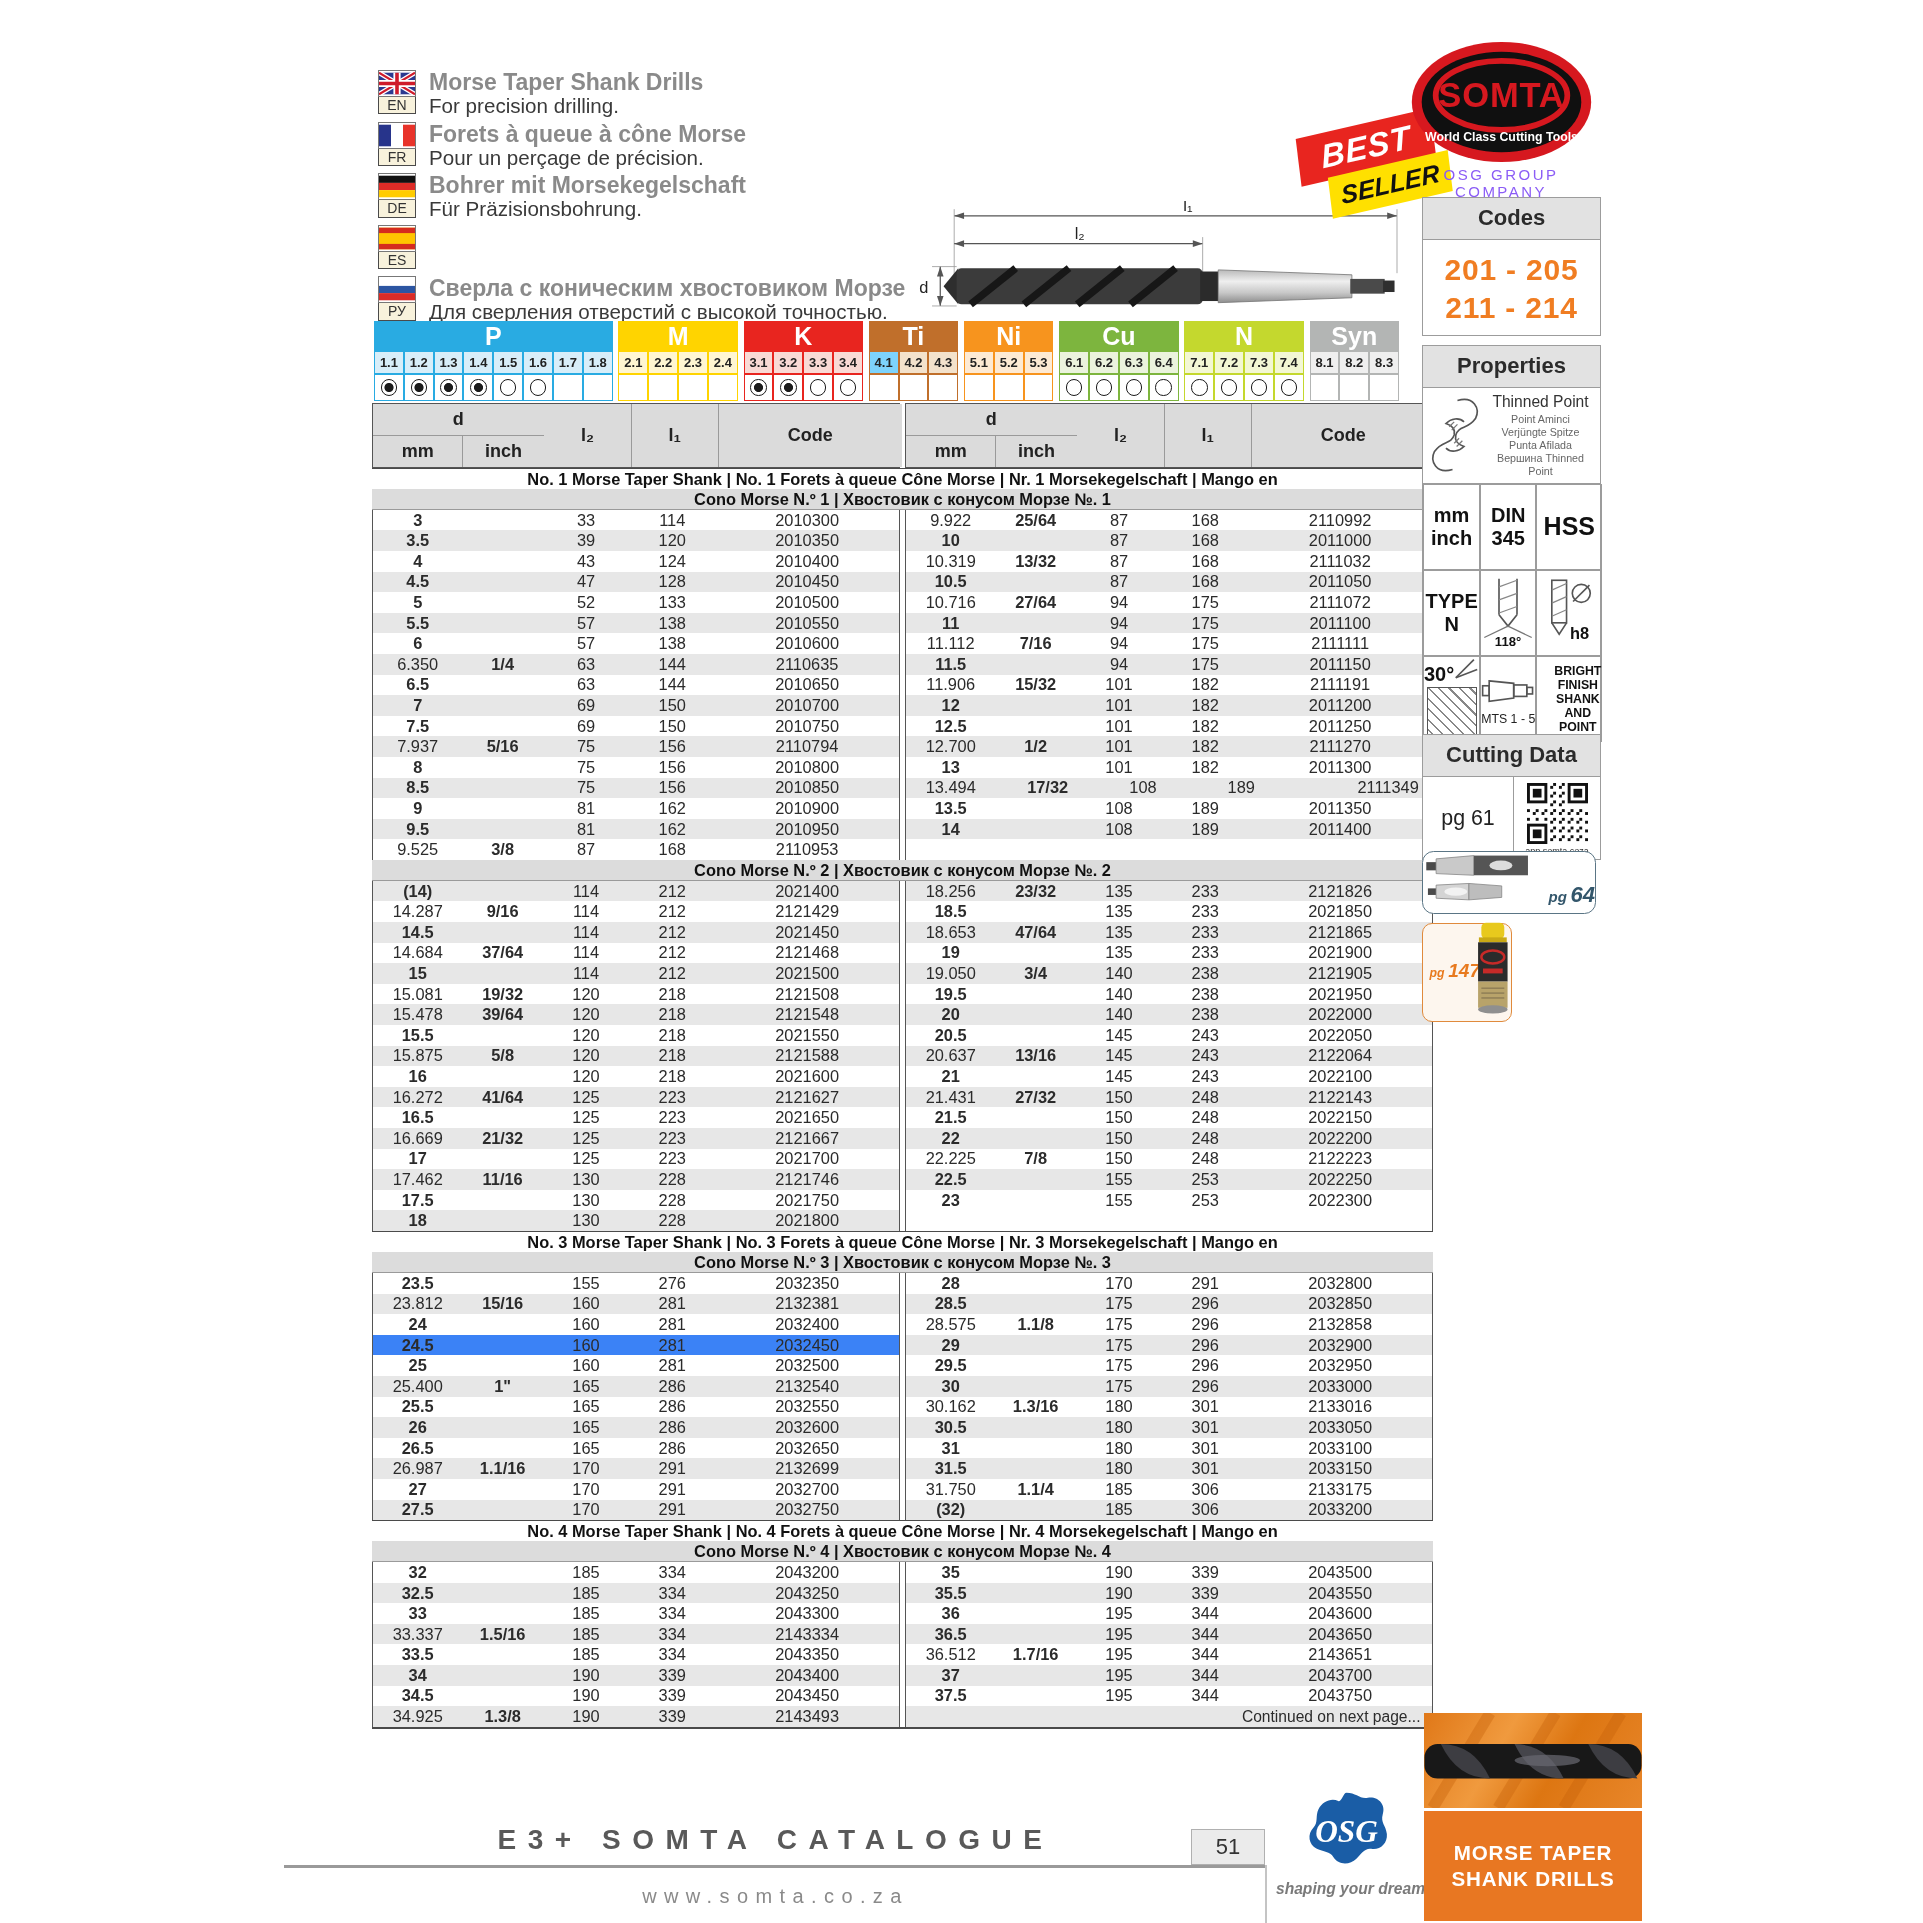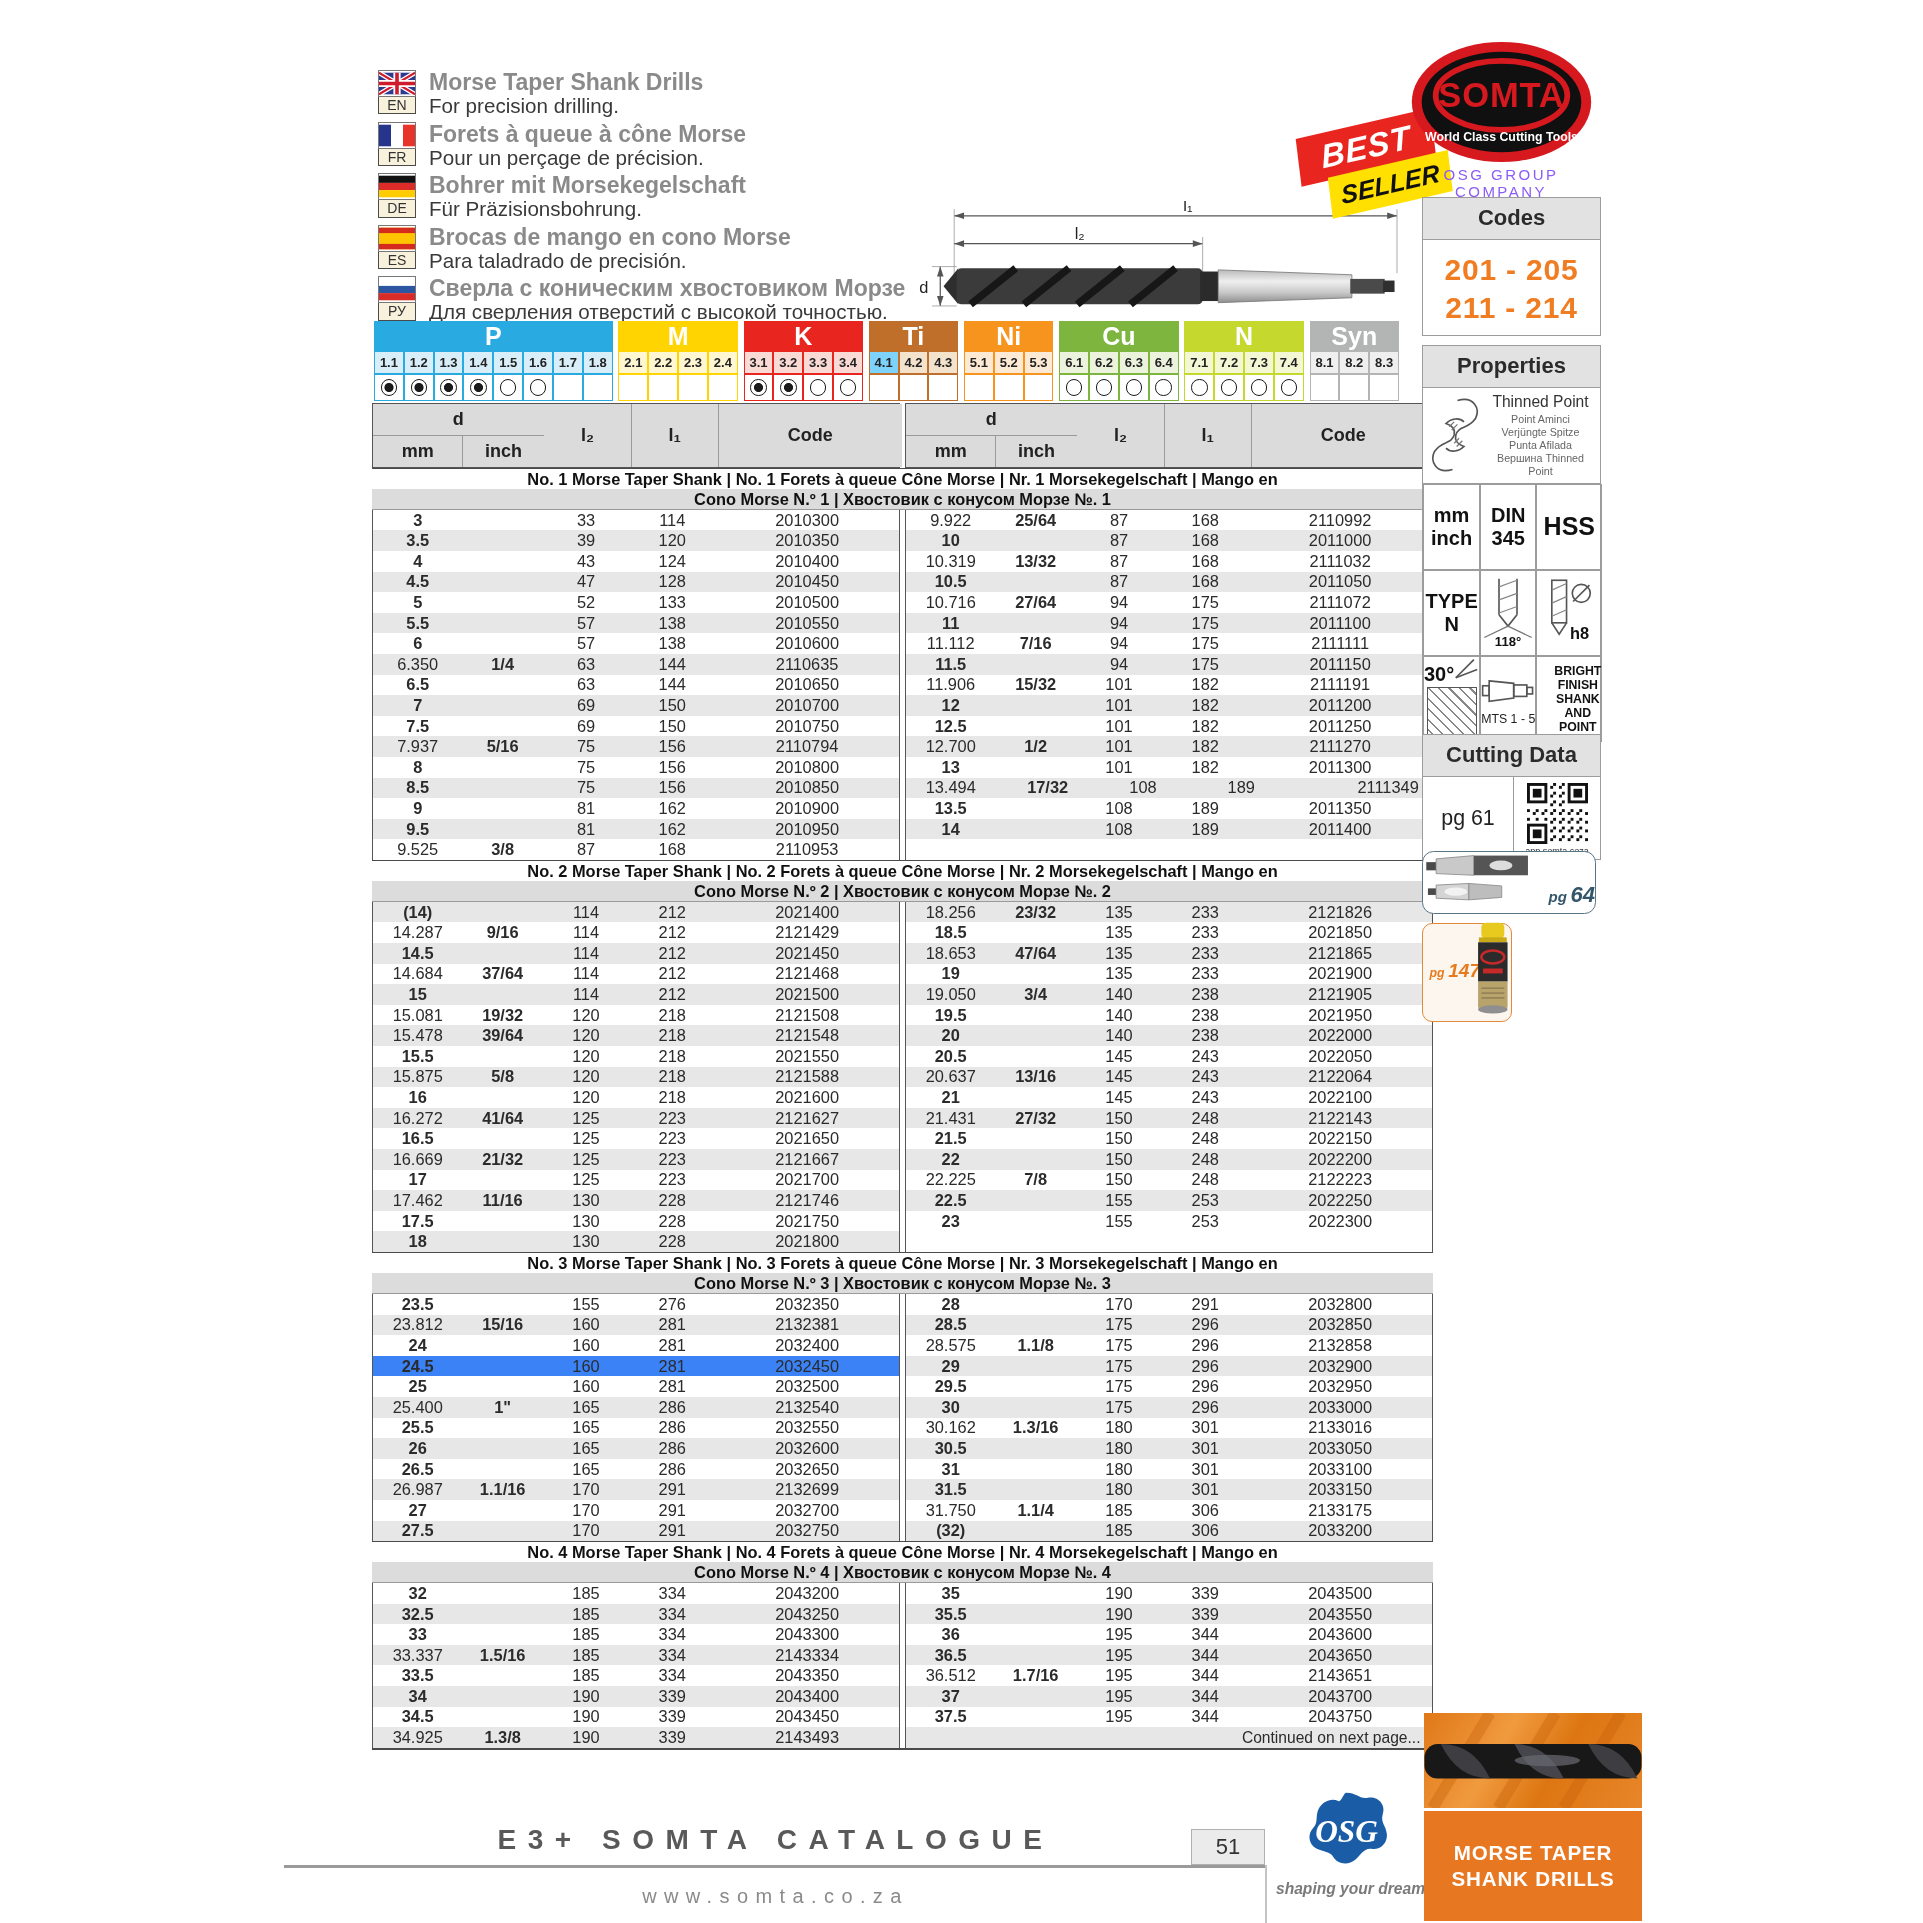--- a/index.html
+++ b/index.html
@@ -195,24 +195,20 @@
       <div class="flagcol">
         <div class="flag">
           <svg viewBox="0 0 60 36">
               <rect width="60" height="36" fill="#FFC400"></rect>
               <rect width="60" height="9" fill="#D52B1E"></rect>
               <rect y="27" width="60" height="9" fill="#D52B1E"></rect>
             </svg>
         </div>
         <div class="flaglabel">ES</div>
       </div>
-      <div class="langtext">
-        <div class="langtitle">Brocas de mango en cono Morse</div>
-        <div class="langsub">Para taladrado de precisión.</div>
-      </div>
     </div>
     <div class="lang">
       <div class="flagcol">
         <div class="flag">
           <svg viewBox="0 0 60 36">
               <rect width="60" height="12" fill="#fff"></rect>
               <rect y="12" width="60" height="12" fill="#2C55A2"></rect>
               <rect y="24" width="60" height="12" fill="#DA2C27"></rect>
             </svg>
         </div>
@@ -712,21 +708,20 @@
             </div>
             <div class="trow" style="background: rgb(231, 231, 231);">
               <span class="tcell b">14</span>
               <span class="tcell b"></span>
               <span class="tcell">108</span>
               <span class="tcell">189</span>
               <span class="tcell">2011400</span>
             </div>
           </div>
         </div>
-        <div class="section-title t1">No. 2 Morse Taper Shank | No. 2 Forets à queue Cône Morse | Nr. 2 Morsekegelschaft | Mango en</div>
         <div class="section-title t2">Cono Morse N.º 2 | Хвостовик с конусом Морзе №. 2</div>
         <div class="section-body">
           <div class="scol">
             <div class="trow" style="background: rgb(231, 231, 231);">
               <span class="tcell b">(14)</span>
               <span class="tcell b"></span>
               <span class="tcell">114</span>
               <span class="tcell">212</span>
               <span class="tcell">2021400</span>
             </div>

